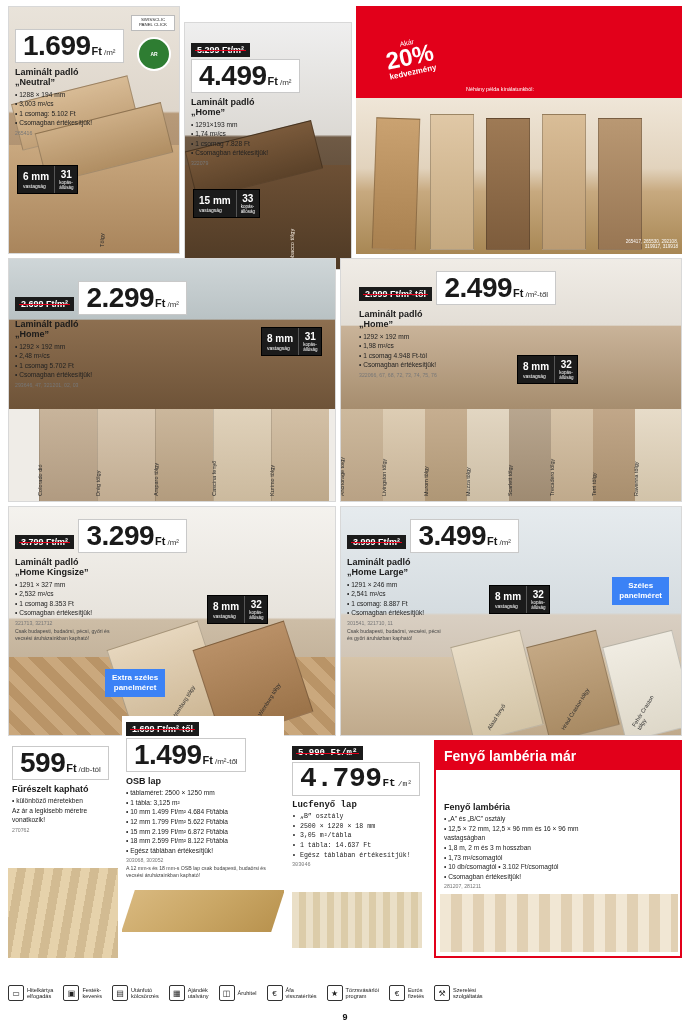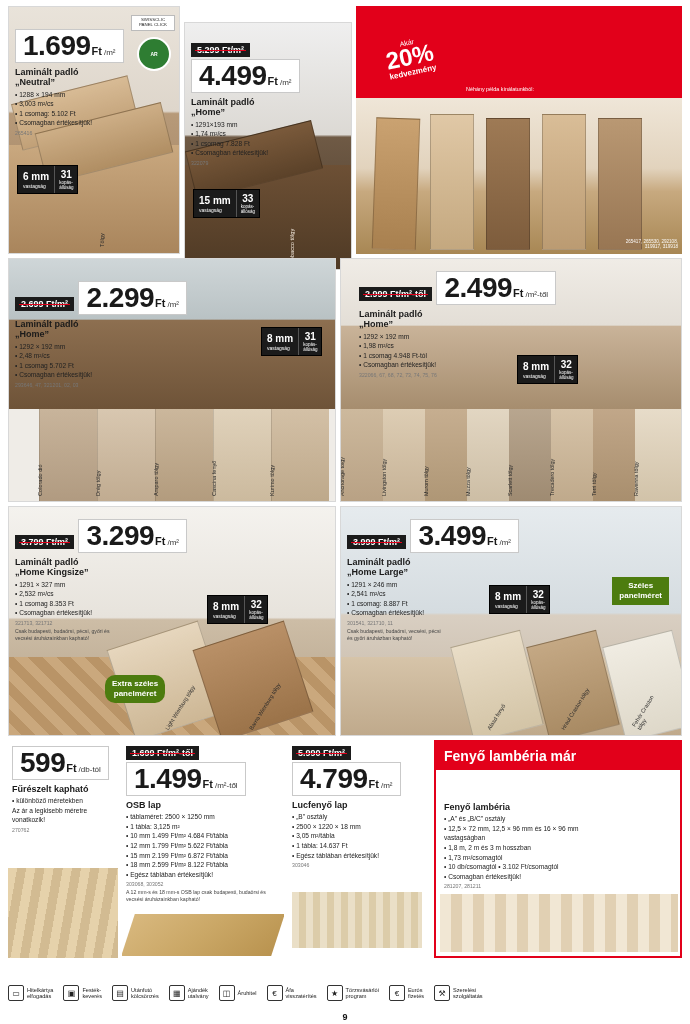--- a/index.html
+++ b/index.html
@@ -86,21 +86,21 @@
     border:1px solid #000;
   }
   .thick .mm { padding:3px 5px; font-size:10px; font-weight:bold; display:flex; flex-direction:column; justify-content:center; }
   .thick .mm small { font-size:5px; font-weight:normal; display:block; margin-top:1px;}
   .thick .cls { padding:3px 4px; border-left:1px solid #555; display:flex; flex-direction:column; justify-content:center; align-items:center;}
   .thick .cls b { font-size:10px; }
   .thick .cls small { font-size:4.5px; }
 
   .blacktag {
     display:inline-block;
-    background:#4d7c0f; color:#fff; font-size:8px; font-weight:bold;
+    background:#3b82f6; color:#fff; font-size:8px; font-weight:bold;
     padding:4px 7px; line-height:1.25; text-align:center;
   }
 
   
   .banner {
     position:absolute;
     background:#e2001a;
     color:#fff;
     overflow:hidden;
   }
@@ -410,21 +410,21 @@
       <span class="mm">
           <span>8 mm</span>
           <small>vastagság</small>
         </span>
       <span class="cls">
           <b>32</b>
           <small>kopás-<br>állóság</small>
         </span>
     </div>
 
-    <div class="blacktag" style="position:absolute;left:96px;top:168px;white-space:pre-line;border-radius:10px;">Extra széles
+    <div class="blacktag" style="position:absolute;left:96px;top:162px;white-space:pre-line;">Extra széles
 panelméret</div>
 
     <div style="position:absolute;left:160px;bottom:4px;font-size:5.6px;transform:rotate(-58deg);transform-origin:left bottom;color:#2b2b2b;">Light Wienburg tölgy</div>
     <div style="position:absolute;left:244px;bottom:4px;font-size:5.6px;transform:rotate(-58deg);transform-origin:left bottom;color:#2b2b2b;">Barna Wienburg tölgy</div>
   </div>
 
   <div class="card" style="left:340px; top:506px; width:342px; height:230px;">
     <div class="photo ph-room6" style="left:0;top:0;width:342px;height:230px;"></div>
     <div class="photo" style="left:0;top:150px;width:342px;height:80px;background:linear-gradient(180deg,#d6c4a9,#bfa98b);"></div>
 
@@ -478,21 +478,21 @@
       <div class="prod-title">Fűrészelt kapható</div>
       <div class="bullets">
         <div>különböző méretekben</div>
         <div class="nb">Az ár a legkisebb méretre vonatkozik!</div>
       </div>
       <div class="artnum">270762</div>
     </div>
     <div class="photo ph-lumber" style="left:0;bottom:0;width:110px;height:90px;background:repeating-linear-gradient(100deg,#e6d2ab 0 9px,#d2bb92 9px 18px);"></div>
   </div>
 
-  <div class="card" style="left:122px; top:740px; width:162px; height:218px; border:none;">
+  <div class="card" style="left:122px; top:716px; width:162px; height:218px; border:none;">
     <div style="padding:2px 4px 0 4px;">
       <div class="oldprice"><span class="strike">1.699 Ft/m²-től</span></div>
       <div class="pricebox" style="margin-top:2px;">
         <span class="big">1.499</span><span class="ft">Ft</span><span class="unit">/m²-től</span>
       </div>
       <div class="prod-title">OSB lap</div>
       <div class="bullets">
         <div>táblaméret: 2500 × 1250 mm</div>
         <div>1 tábla: 3,125 m²</div>
         <div>10 mm 1.499 Ft/m² 4.684 Ft/tábla</div>
@@ -501,21 +501,21 @@
         <div>18 mm 2.599 Ft/m² 8.122 Ft/tábla</div>
         <div>Egész táblában értékesítjük!</div>
       </div>
       <div class="artnum">303068, 303052</div>
       <div class="finetext">A 12 mm-s és 18 mm-s OSB lap csak budapesti, budaörsi és vecsési áruházainkban kapható!</div>
     </div>
     <div class="photo ph-osb" style="left:6px;bottom:2px;width:150px;height:42px;transform:skewX(-18deg);"></div>
   </div>
 
   <div class="card" style="left:288px; top:740px; width:140px; height:218px; border:none;">
-    <div style="padding:2px 4px 0 4px;">
+    <div style="padding:2px 4px 0 4px;font-family:Liberation Mono, monospace;">
       <div class="oldprice"><span class="strike">5.990 Ft/m²</span></div>
       <div class="pricebox" style="margin-top:2px;">
         <span class="big">4.799</span><span class="ft">Ft</span><span class="unit">/m²</span>
       </div>
       <div class="prod-title">Lucfenyő lap</div>
       <div class="bullets">
         <div>„B” osztály</div>
         <div>2500 × 1220 × 18 mm</div>
         <div>3,05 m²/tábla</div>
         <div>1 tábla: 14.637 Ft</div>

